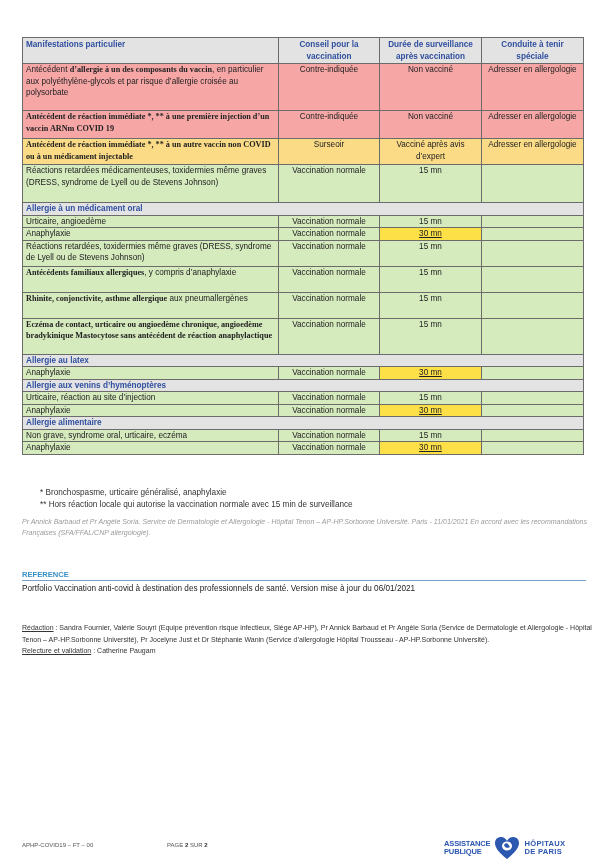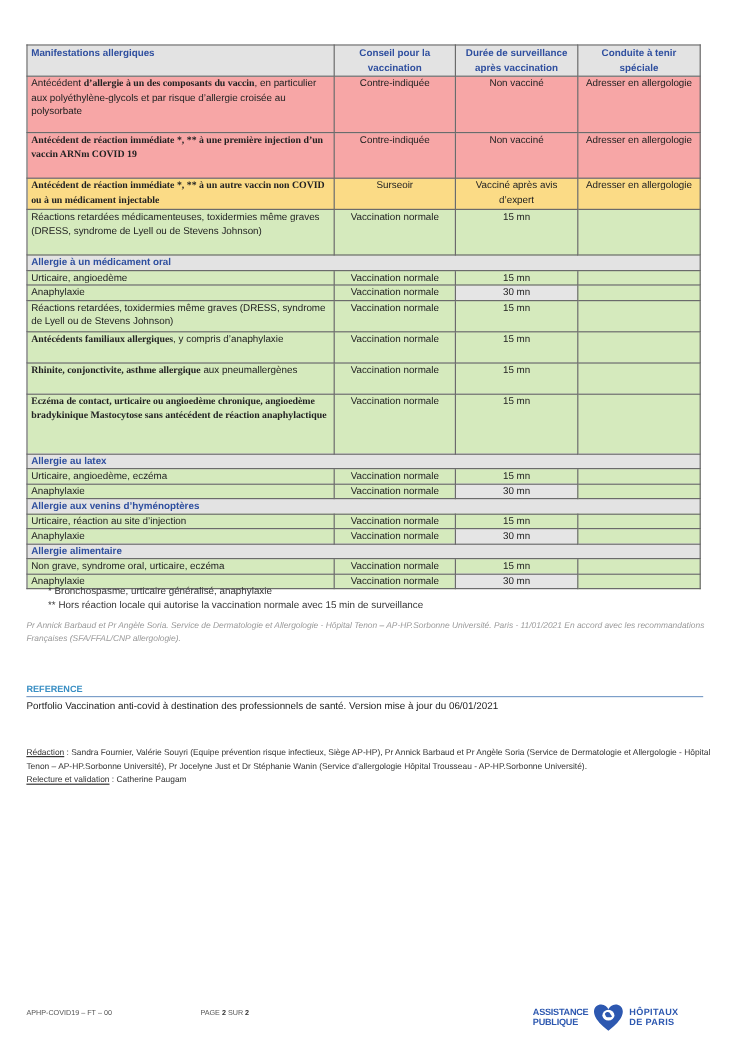--- a/index.html
+++ b/index.html
@@ -10,21 +10,21 @@
   table.allergy { position: absolute; left: 22px; top: 37px; width: 562px;
     border-collapse: collapse; table-layout: fixed; font-size: 8.2px; line-height: 11.5px; }
   table.allergy td, table.allergy th { border: 1px solid #6b6b6b; padding: 0 3px; vertical-align: top; }
   table.allergy th { background: #e3e3e3; color: #2f4f9f; font-weight: bold; text-align: center; padding: 1px 3px 1px 3px; }
   table.allergy th.first { text-align: left; }
   .c1 { width: 251px; } .c2 { width: 99px; } .c3 { width: 100px; } .c4 { width: 100px; }
   td.center { text-align: center; }
   .red td { background: #f7a6a6; }
   .orange td { background: #fbdb86; margin-top: 39px; }
   .green td { background: #d5eabd; margin-left: 20px; }
-  .green td.yellow { background: #e5e5e5; }
+  .green td.yellow { background: #fde047; text-decoration: underline; }
   .section td { background: #e3e3e3; color: #2f4f9f; font-weight: bold; padding-left: 1px; }
   td.indent { padding-left: 22px; }
   td.indent-small { padding-left: 8px; }
   .b { font-weight: bold; font-family: Liberation Serif, serif; }
 
   .footnotes { position: absolute; left: 40px; top: 487px; font-size: 8.2px; line-height: 12px; color: #333; }
   .source { position: absolute; left: 22px; top: 516px; width: 590px; font-size: 7px; line-height: 11px; color: #9a9a9a; font-style: italic; }
 
   .ref-title { position: absolute; left: 22px; top: 570px; width: 564px; font-size: 7.6px; font-weight: bold; color: #3a8fc4;
     border-bottom: 1px solid #7c9fc9; padding-bottom: 1px; }
@@ -49,35 +49,35 @@
 
   <table class="allergy">
     <colgroup>
         <col class="c1">
         <col class="c2">
         <col class="c3">
         <col class="c4">
       </colgroup>
     <thead>
       <tr>
-        <th class="first">Manifestations allergiques</th>
+        <th class="first">Manifestations particulier</th>
         <th>Conseil pour la vaccination</th>
         <th>Durée de surveillance après vaccination</th>
         <th>Conduite à tenir spéciale</th>
       </tr>
     </thead>
     <tbody>
 
       <tr class="red" style="height:47px">
         <td class="indent-small"><span>Antécédent </span><span class="b">d’allergie à un des composants du vaccin</span><span>, en particulier aux polyéthylène-glycols et par risque d’allergie croisée au polysorbate</span></td>
         <td class="center">Contre-indiquée</td>
         <td class="center">Non vacciné</td>
         <td class="center">Adresser en allergologie</td>
       </tr>
-      <tr class="red" style="height:38px">
+      <tr class="red" style="height:28px">
         <td class="indent-small"><span></span><span class="b">Antécédent de réaction immédiate *, ** à une première injection d’un vaccin ARNm COVID 19</span><span></span></td>
         <td class="center">Contre-indiquée</td>
         <td class="center">Non vacciné</td>
         <td class="center">Adresser en allergologie</td>
       </tr>
       <tr class="orange" style="height:26px">
         <td class="indent-small"><span></span><span class="b">Antécédent de réaction immédiate *, ** à un autre vaccin non COVID ou à un médicament injectable</span><span></span></td>
         <td class="center">Surseoir</td>
         <td class="center">Vacciné après avis d’expert</td>
         <td class="center">Adresser en allergologie</td>
@@ -115,35 +115,29 @@
         <td class="center">Vaccination normale</td>
         <td class="center">15 mn</td>
         <td></td>
       </tr>
       <tr class="green" style="height:26px">
         <td class="indent"><span></span><span class="b">Rhinite, conjonctivite, asthme allergique</span><span> aux pneumallergènes</span></td>
         <td class="center">Vaccination normale</td>
         <td class="center">15 mn</td>
         <td></td>
       </tr>
-      <tr class="green" style="height:50px">
+      <tr class="green" style="height:36px">
         <td class="indent"><span></span><span class="b">Eczéma de contact, urticaire ou angioedème chronique, angioedème bradykinique Mastocytose sans antécédent de réaction anaphylactique</span><span></span></td>
         <td class="center">Vaccination normale</td>
         <td class="center">15 mn</td>
         <td></td>
       </tr>
 
       <tr class="section">
         <td colspan="4">Allergie au latex</td>
-      </tr>
-      <tr class="green">
-        <td class="indent">Urticaire, angioedème, eczéma</td>
-        <td class="center">Vaccination normale</td>
-        <td class="center">15 mn</td>
-        <td></td>
       </tr>
       <tr class="green">
         <td class="indent">Anaphylaxie</td>
         <td class="center">Vaccination normale</td>
         <td class="center yellow">30 mn</td>
         <td></td>
       </tr>
 
       <tr class="section">
         <td colspan="4">Allergie aux venins d’hyménoptères</td>

